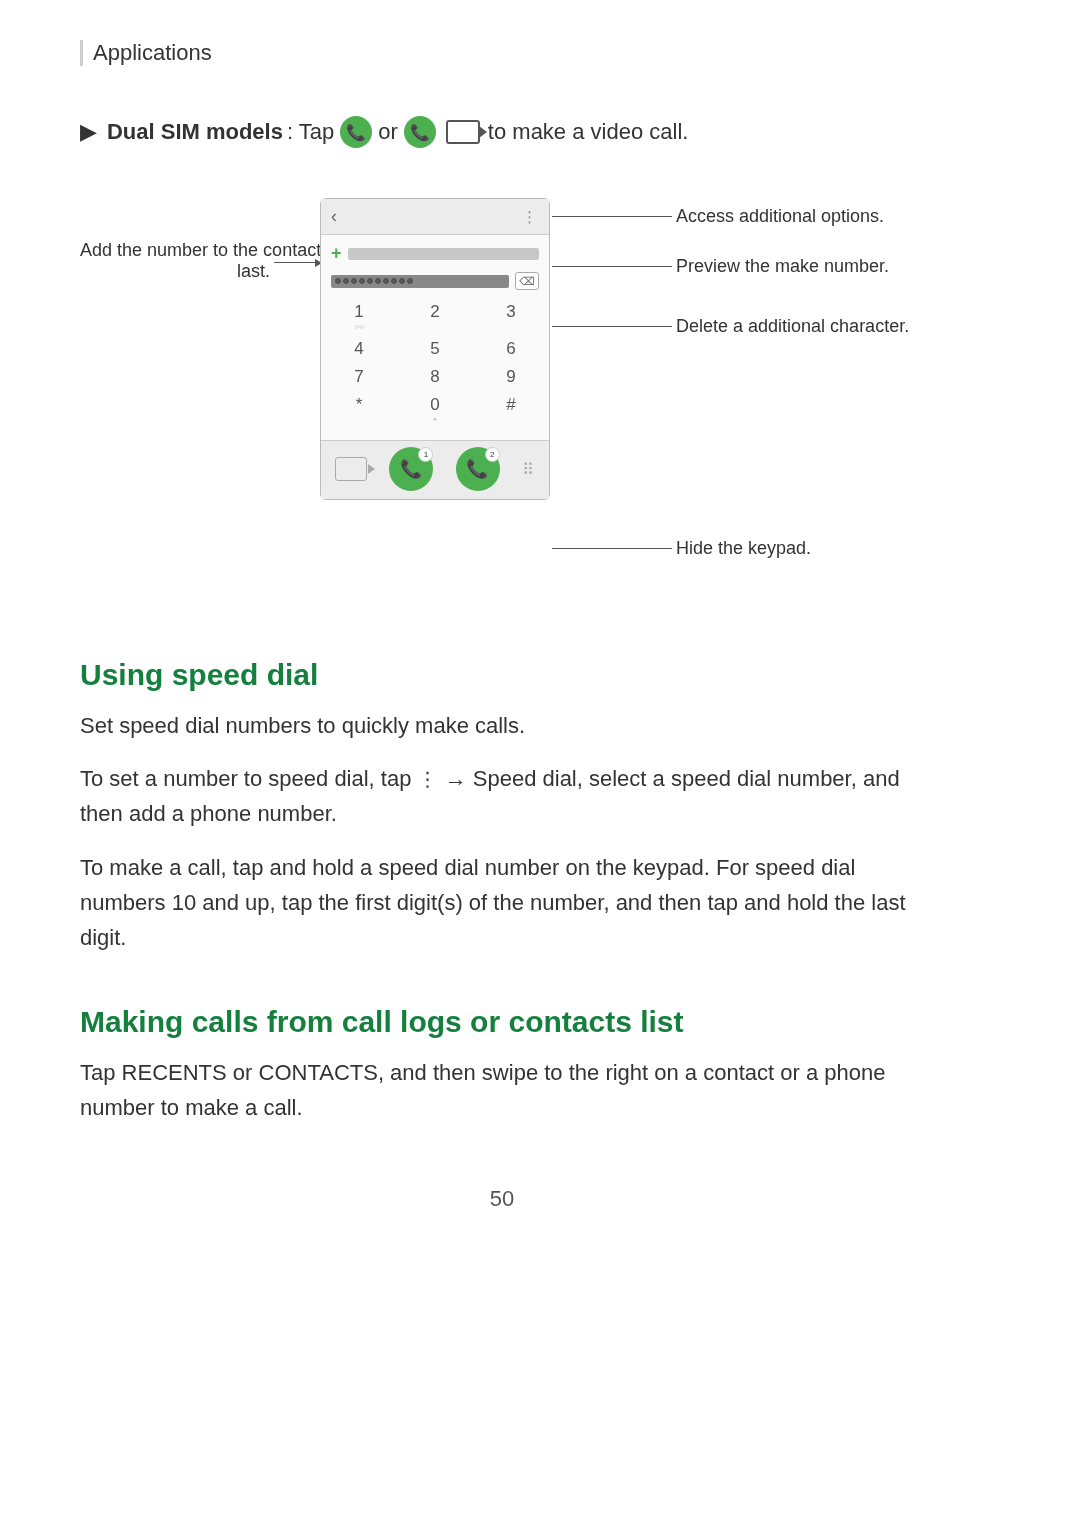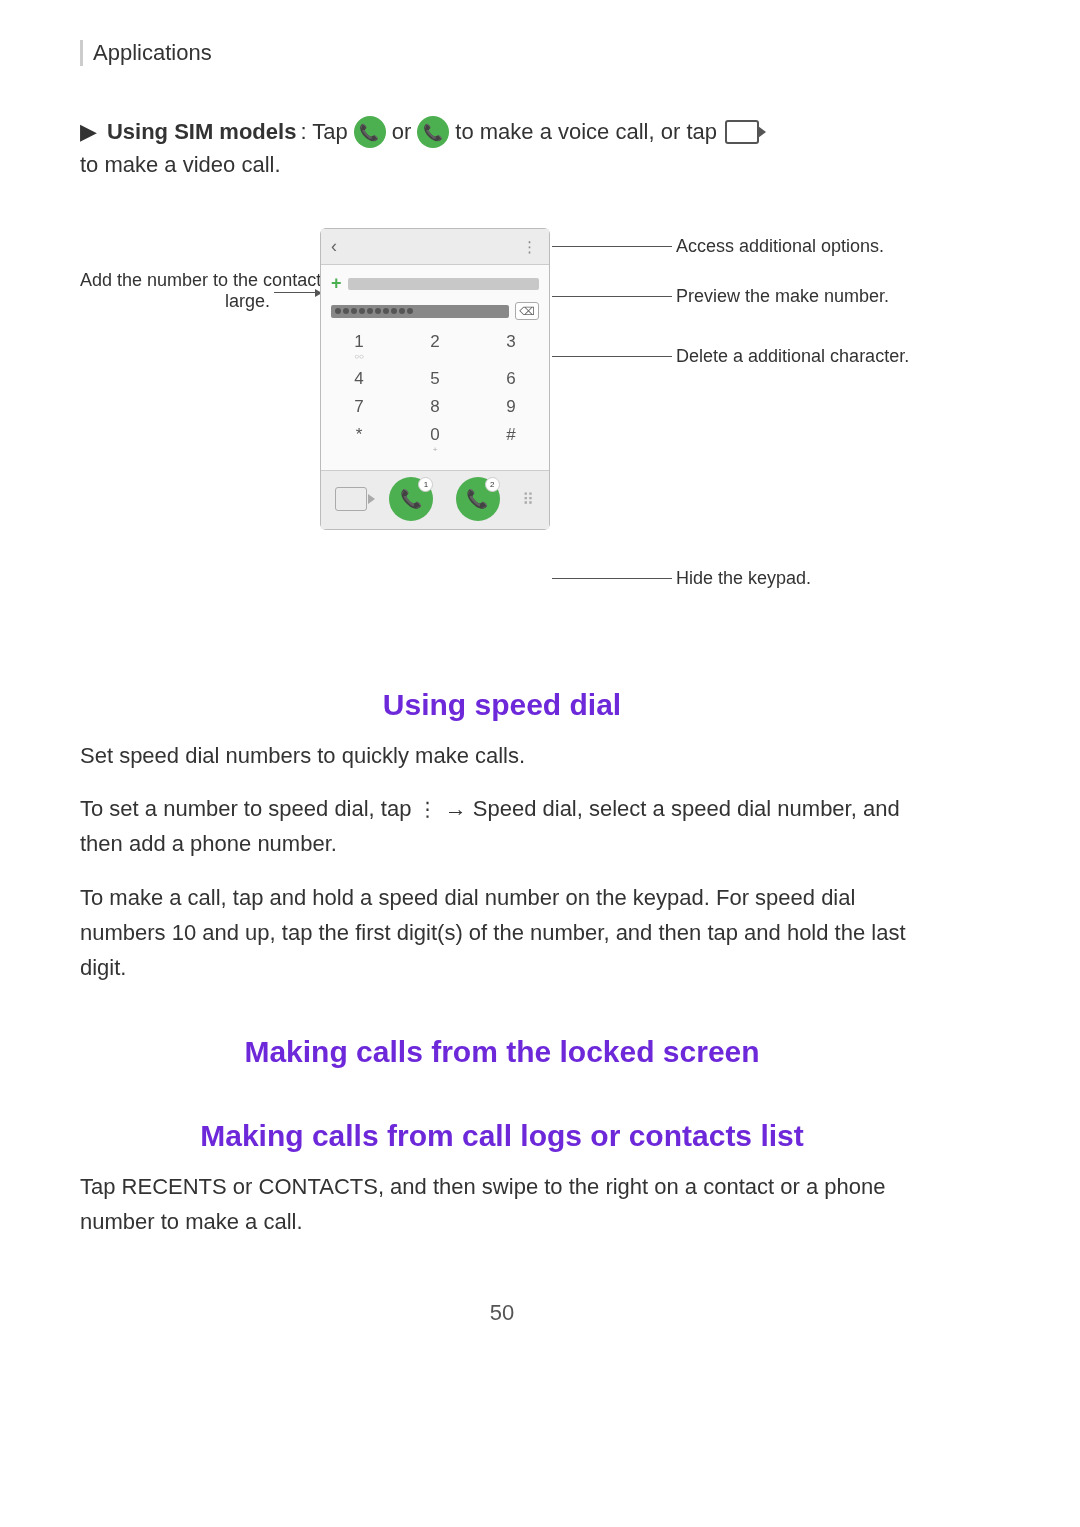--- a/index.html
+++ b/index.html
@@ -47,24 +47,23 @@
       font-size: 16px;
       vertical-align: middle;
       margin: 0 2px;
     }
     .icon-green { background: #4CAF50; color: white; }
 
     
     .section-title {
       font-size: 30px;
       font-weight: bold;
-      color: #6d28d9;
+      color: #15803d;
       margin-top: 50px;
       margin-bottom: 16px;
-      text-align: center;
     }
     .section-body {
       font-size: 22px;
       color: #333;
       line-height: 1.6;
       margin-bottom: 18px;
     }
     .section-body .bold { font-weight: normal; }
 
     .page-number {
@@ -120,42 +119,41 @@
 </head>
 <body>
 
 <div class="page">
 
   <div class="top-label">Applications</div>
 
   <div class="dual-sim-section">
     <div class="dual-sim-line">
       <span style="margin-right:6px;">▶</span>
-      <span class="bold">Using SIM models</span>
+      <span class="bold">Dual SIM models</span>
       <span>: Tap</span>
 
       <span class="inline-icon icon-green">📞</span>
       <span>or</span>
 
       <span class="inline-icon icon-green">📞</span>
-      <span>to make a voice call, or tap</span>
 
       <span style="display:inline-flex;align-items:center;vertical-align:middle;margin:0 4px;">
         <span style="display:inline-block;width:34px;height:24px;border:2px solid #555;border-radius:3px;position:relative;vertical-align:middle;">
           <span style="position:absolute;right:-9px;top:50%;transform:translateY(-50%);border-left:8px solid #555;border-top:6px solid transparent;border-bottom:6px solid transparent;"></span>
         </span>
       </span>
       <span>to make a video call.</span>
     </div>
   </div>
 
   <div class="diagram-wrapper">
 
     <div class="ann ann-left" style="left:0px; top:52px; width:190px;">
-      <span>Add the number to the contacts<br><span style="margin-left:30px;">large.</span></span>
+      <span>Add the number to the contacts<br><span style="margin-left:30px;">last.</span></span>
     </div>
 
     <div class="hline arr-right" style="left:194px;top:74px;width:48px;"></div>
 
     <div class="phone-box">
 
       <div style="display:flex;align-items:center;justify-content:space-between;padding:7px 10px;background:#ececec;border-bottom:1px solid #ccc;">
         <span style="font-size:18px;color:#666;">‹</span>
         <span style="font-size:15px;color:#888;letter-spacing:2px;">⋮</span>
       </div>
@@ -280,21 +278,20 @@
   <div class="section-body">
     <span>Set speed dial numbers to quickly make calls.</span>
   </div>
   <div class="section-body">
     To set a number to speed dial, tap <span style="letter-spacing:1px;font-size:20px;color:#333;">⋮</span> → <span class="bold">Speed dial</span>, select a speed dial number, and then add a phone number.
   </div>
   <div class="section-body">
     <span>To make a call, tap and hold a speed dial number on the keypad. For speed dial numbers 10 and up, tap the first digit(s) of the number, and then tap and hold the last digit.</span>
   </div>
 
-  <div class="section-title">Making calls from the locked screen</div>
 
   <div class="section-title">Making calls from call logs or contacts list</div>
   <div class="section-body">
     Tap <span class="bold">RECENTS</span> or <span class="bold">CONTACTS</span>, and then swipe to the right on a contact or a phone number to make a call.
   </div>
 
   <div class="page-number">50</div>
 
 </div>
 

